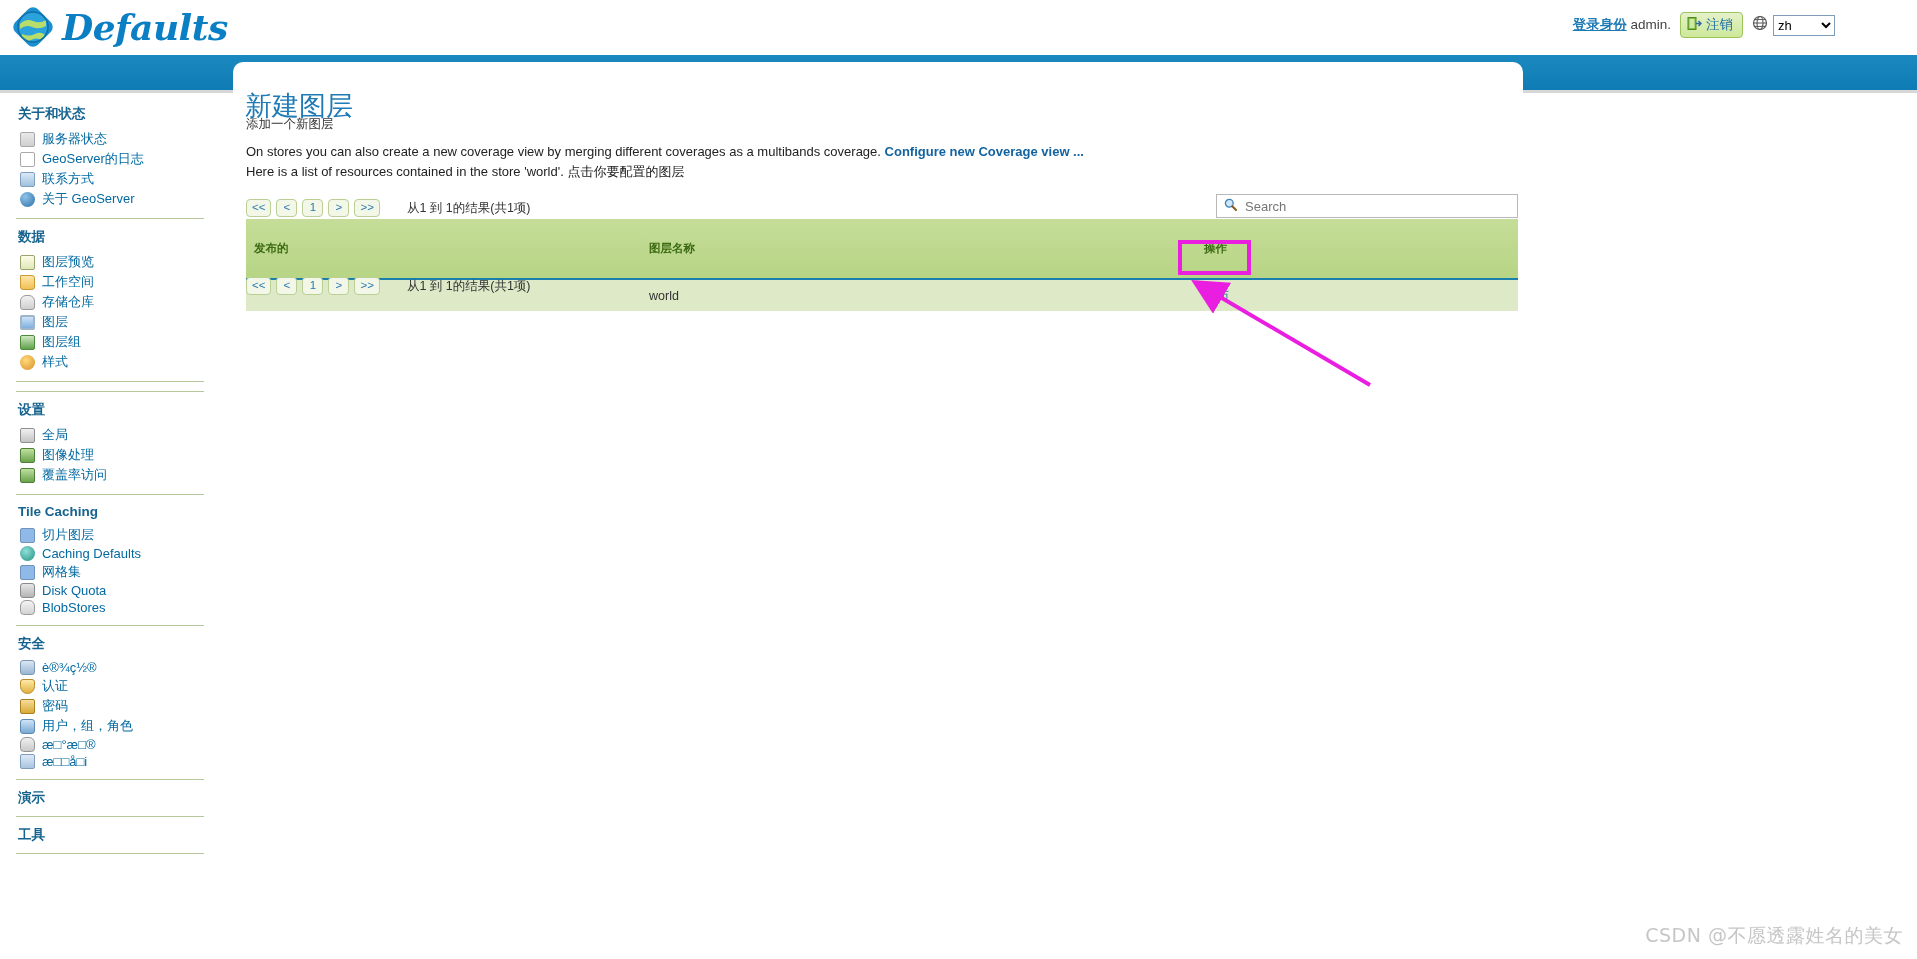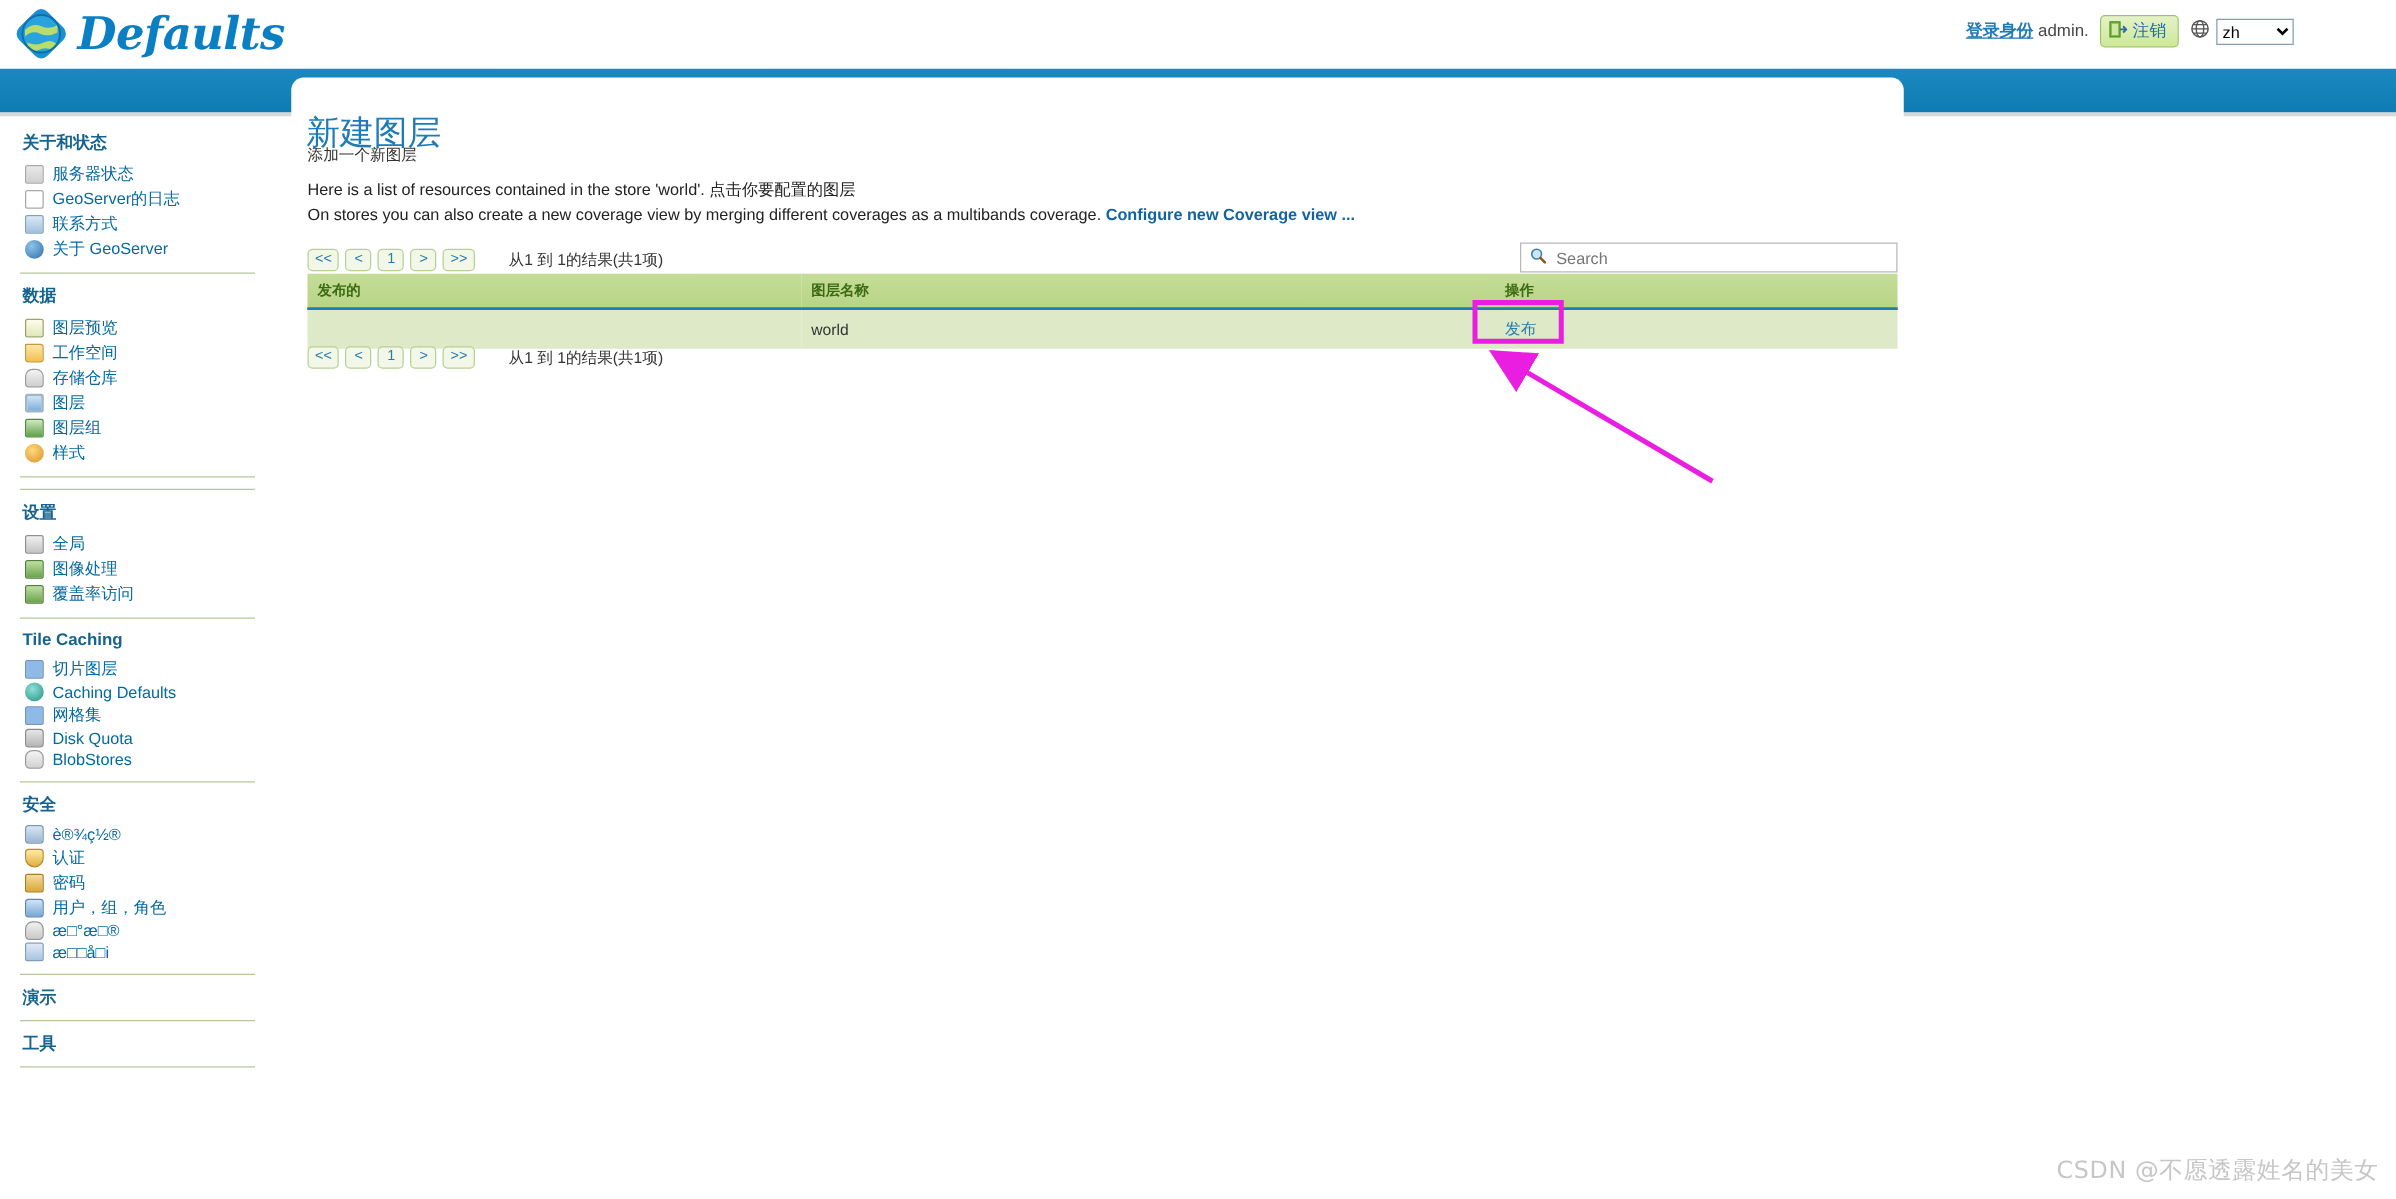--- a/index.html
+++ b/index.html
@@ -106,21 +106,21 @@
   }
   #search-input {
     border:0; outline:0; flex:1; font-size:13px; color:#888;
     font-family:"Liberation Sans", sans-serif; background:transparent;
   }
 
   
   #layer-table { position:absolute; left:246px; top:219px; width:1272px; border-collapse:collapse; }
   #layer-table th {
     background:linear-gradient(#c5dd98,#b7d585); color:#3c6a12; font-size:11.5px;
-    font-weight:bold; text-align:left; padding:6px 8px; height:22px;
+    font-weight:bold; text-align:left; padding:22px 8px; height:22px;
     border-bottom:2px solid #1b7fae;
   }
   #layer-table td {
     background:#dde9c7; font-size:12.5px; padding:7px 8px; height:28px; color:#333;
   }
   #layer-table td.act a { color:#2a7ab0; text-decoration:none; font-size:12.5px; }
   .col-pub  { width:395px; }
   .col-name { width:555px; }
   .col-act  { width:322px; }
 
@@ -317,25 +317,25 @@
     </div>
     <div class="side-sep"></div>
   </div>
 
 <div id="content-panel"></div>
 
 <h1 id="page-title">新建图层</h1>
 <div id="page-sub">添加一个新图层</div>
 
 <div id="desc-block">
-  <div>Here is a list of resources contained in the store 'world'. 点击你要配置的图层</div>
   <div>
     <span>On stores you can also create a new coverage view by merging different coverages as a multibands coverage.</span>
     <a href="#">Configure new Coverage view ...</a>
   </div>
+  <div>Here is a list of resources contained in the store 'world'. 点击你要配置的图层</div>
 </div>
 
 <div class="pager" id="pager-top">
   <span class="pg-btn">&lt;&lt;</span>
   <span class="pg-btn">&lt;</span>
   <span class="pg-btn">1</span>
   <span class="pg-btn">&gt;</span>
   <span class="pg-btn">&gt;&gt;</span>
   <span class="pg-info">从1 到 1的结果(共1项)</span>
 </div>

